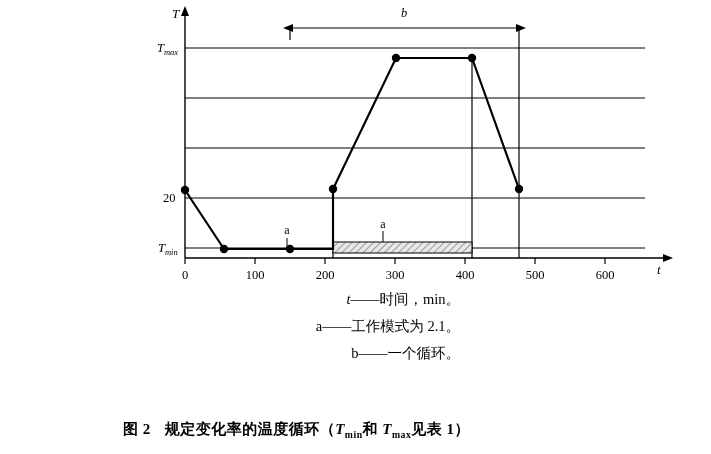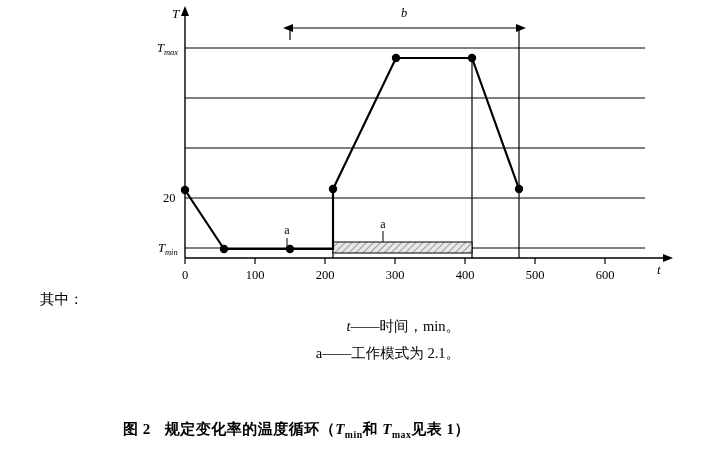--- a/index.html
+++ b/index.html
@@ -116,24 +116,26 @@
     <circle cx="224" cy="249" r="4.2"></circle>
     <circle cx="290" cy="249" r="4.2"></circle>
     <circle cx="333" cy="189" r="4.2"></circle>
     <circle cx="396" cy="58" r="4.2"></circle>
     <circle cx="472" cy="58" r="4.2"></circle>
     <circle cx="519" cy="189" r="4.2"></circle>
   </g>
 </svg>
 
 <div class="legend">
-  <div>其中：</div>
   <div class="ind">
     <span class="ital">t</span><span>——</span><span>时间，min。</span>
   </div>
   <div class="ind">
     <span>a</span><span>——</span><span>工作模式为 2.1。</span>
+  </div>
+  <div class="ind">
+    <span>b</span><span>——</span><span>一个循环。</span>
   </div>
 </div>
 
 <div class="caption">
   <span>图 2</span><span class="sp"></span><span>规定变化率的温度循环（</span><span class="ital">T</span><sub>min</sub><span>和 </span><span class="ital">T</span><sub>max</sub><span>见表 1）</span>
 </div>
 
 </body></html>

